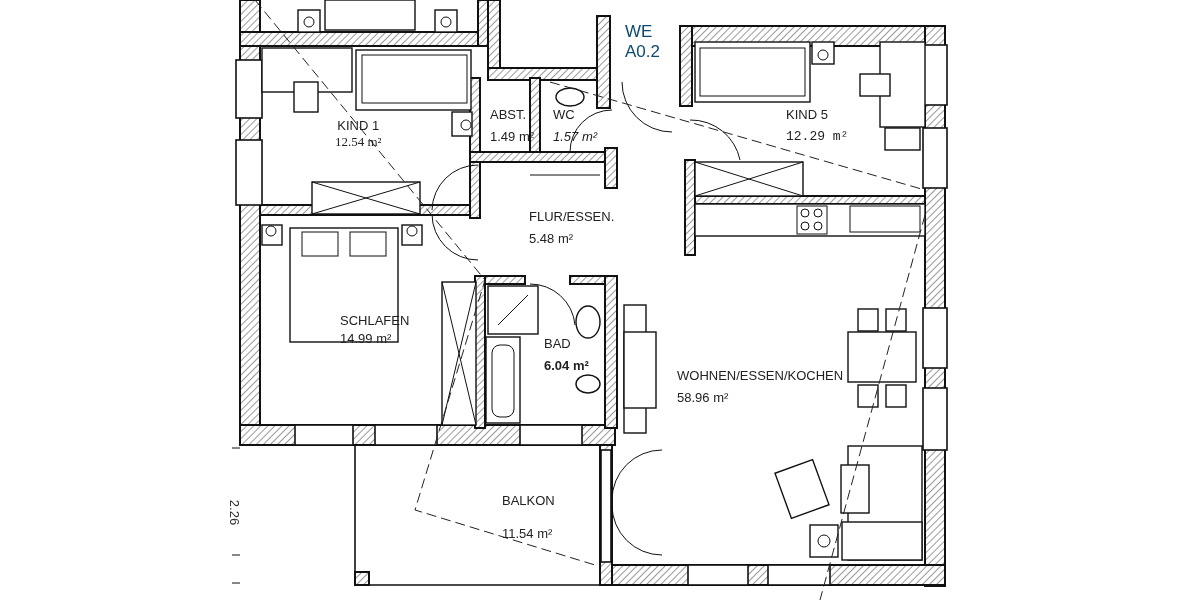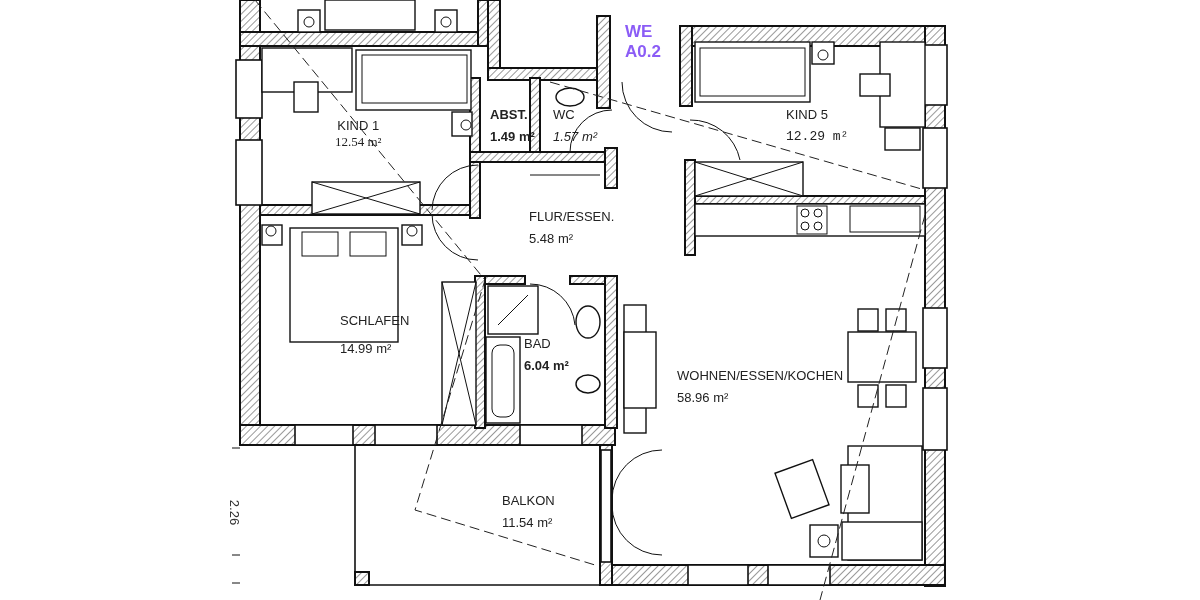--- a/index.html
+++ b/index.html
@@ -5,21 +5,21 @@
   html, body { margin: 0; padding: 0; background: #ffffff; }
   body { width: 1200px; height: 600px; overflow: hidden; position: relative; font-family: "Liberation Sans", sans-serif; }
   #plan { position: absolute; left: 0; top: 0; width: 1200px; height: 600px; }
   .wall { fill: url(#hatch); stroke: #111; stroke-width: 2; }
   .line { stroke: #111; stroke-width: 1.6; fill: none; }
   .thin { stroke: #111; stroke-width: 1; fill: none; }
   .furn { stroke: #111; stroke-width: 1.4; fill: #fff; }
   .dash { stroke: #222; stroke-width: 1; fill: none; stroke-dasharray: 10 5; }
   .win { stroke: #111; stroke-width: 1.6; fill: #fff; }
   .label { position: absolute; font-size: 13px; color: #222; line-height: 16px; white-space: nowrap; }
-  .unit { position: absolute; font-size: 17px; font-weight: bold; color: #8b5cf6; line-height: 20px; }
+  .unit { position: absolute; font-size: 17px; font-weight: normal; color: #0c4a6e; line-height: 20px; }
   .dim { position: absolute; font-size: 13px; color: #333; transform: rotate(90deg); }
 </style>
 </head>
 <body>
 
 <svg id="plan" viewBox="0 0 1200 600" xmlns="http://www.w3.org/2000/svg">
   <defs>
     <pattern id="hatch" patternUnits="userSpaceOnUse" width="5" height="5" patternTransform="rotate(45)">
       <rect width="5" height="5" fill="#fff"></rect>
       <line x1="0" y1="0" x2="0" y2="5" stroke="#333" stroke-width="1"></line>
@@ -187,21 +187,21 @@
   <div>A0.2</div>
 </div>
 
 <div class="dim" style="left:222px;top:505px;">2.26</div>
 
 <div class="label" style="left:335px;top:118px;text-align:center;">
   <div>KIND 1</div>
   <div style="font-family:Liberation Serif, serif;">12.54 m²</div>
 </div>
 
-<div class="label" style="left:490px;top:107px;font-weight:bold;">
+<div class="label" style="left:490px;top:107px;">
   <div>ABST.</div>
   <div style="margin-top:6px;">1.49 m²</div>
 </div>
 
 <div class="label" style="left:553px;top:107px;">
   <div>WC</div>
   <div style="margin-top:6px;font-style:italic;">1.57 m²</div>
 </div>
 
 <div class="label" style="left:786px;top:107px;">
@@ -209,29 +209,29 @@
   <div style="margin-top:6px;font-family:Liberation Mono, monospace;">12.29 m²</div>
 </div>
 
 <div class="label" style="left:529px;top:209px;">
   <div>FLUR/ESSEN.</div>
   <div style="margin-top:6px;">5.48 m²</div>
 </div>
 
 <div class="label" style="left:340px;top:313px;">
   <div>SCHLAFEN</div>
-  <div style="margin-top:12px;">14.99 m²</div>
-</div>
-
-<div class="label" style="left:524px;top:336px;">
+  <div style="margin-top:2px;">14.99 m²</div>
+</div>
+
+<div class="label" style="left:544px;top:336px;">
   <div>BAD</div>
   <div style="margin-top:6px;font-weight:bold;">6.04 m²</div>
 </div>
 
 <div class="label" style="left:677px;top:368px;">
   <div>WOHNEN/ESSEN/KOCHEN</div>
   <div style="margin-top:6px;">58.96 m²</div>
 </div>
 
 <div class="label" style="left:502px;top:493px;">
   <div>BALKON</div>
-  <div style="margin-top:6px;">11.54 m²</div>
+  <div style="margin-top:17px;">11.54 m²</div>
 </div>
 
 </body></html>

